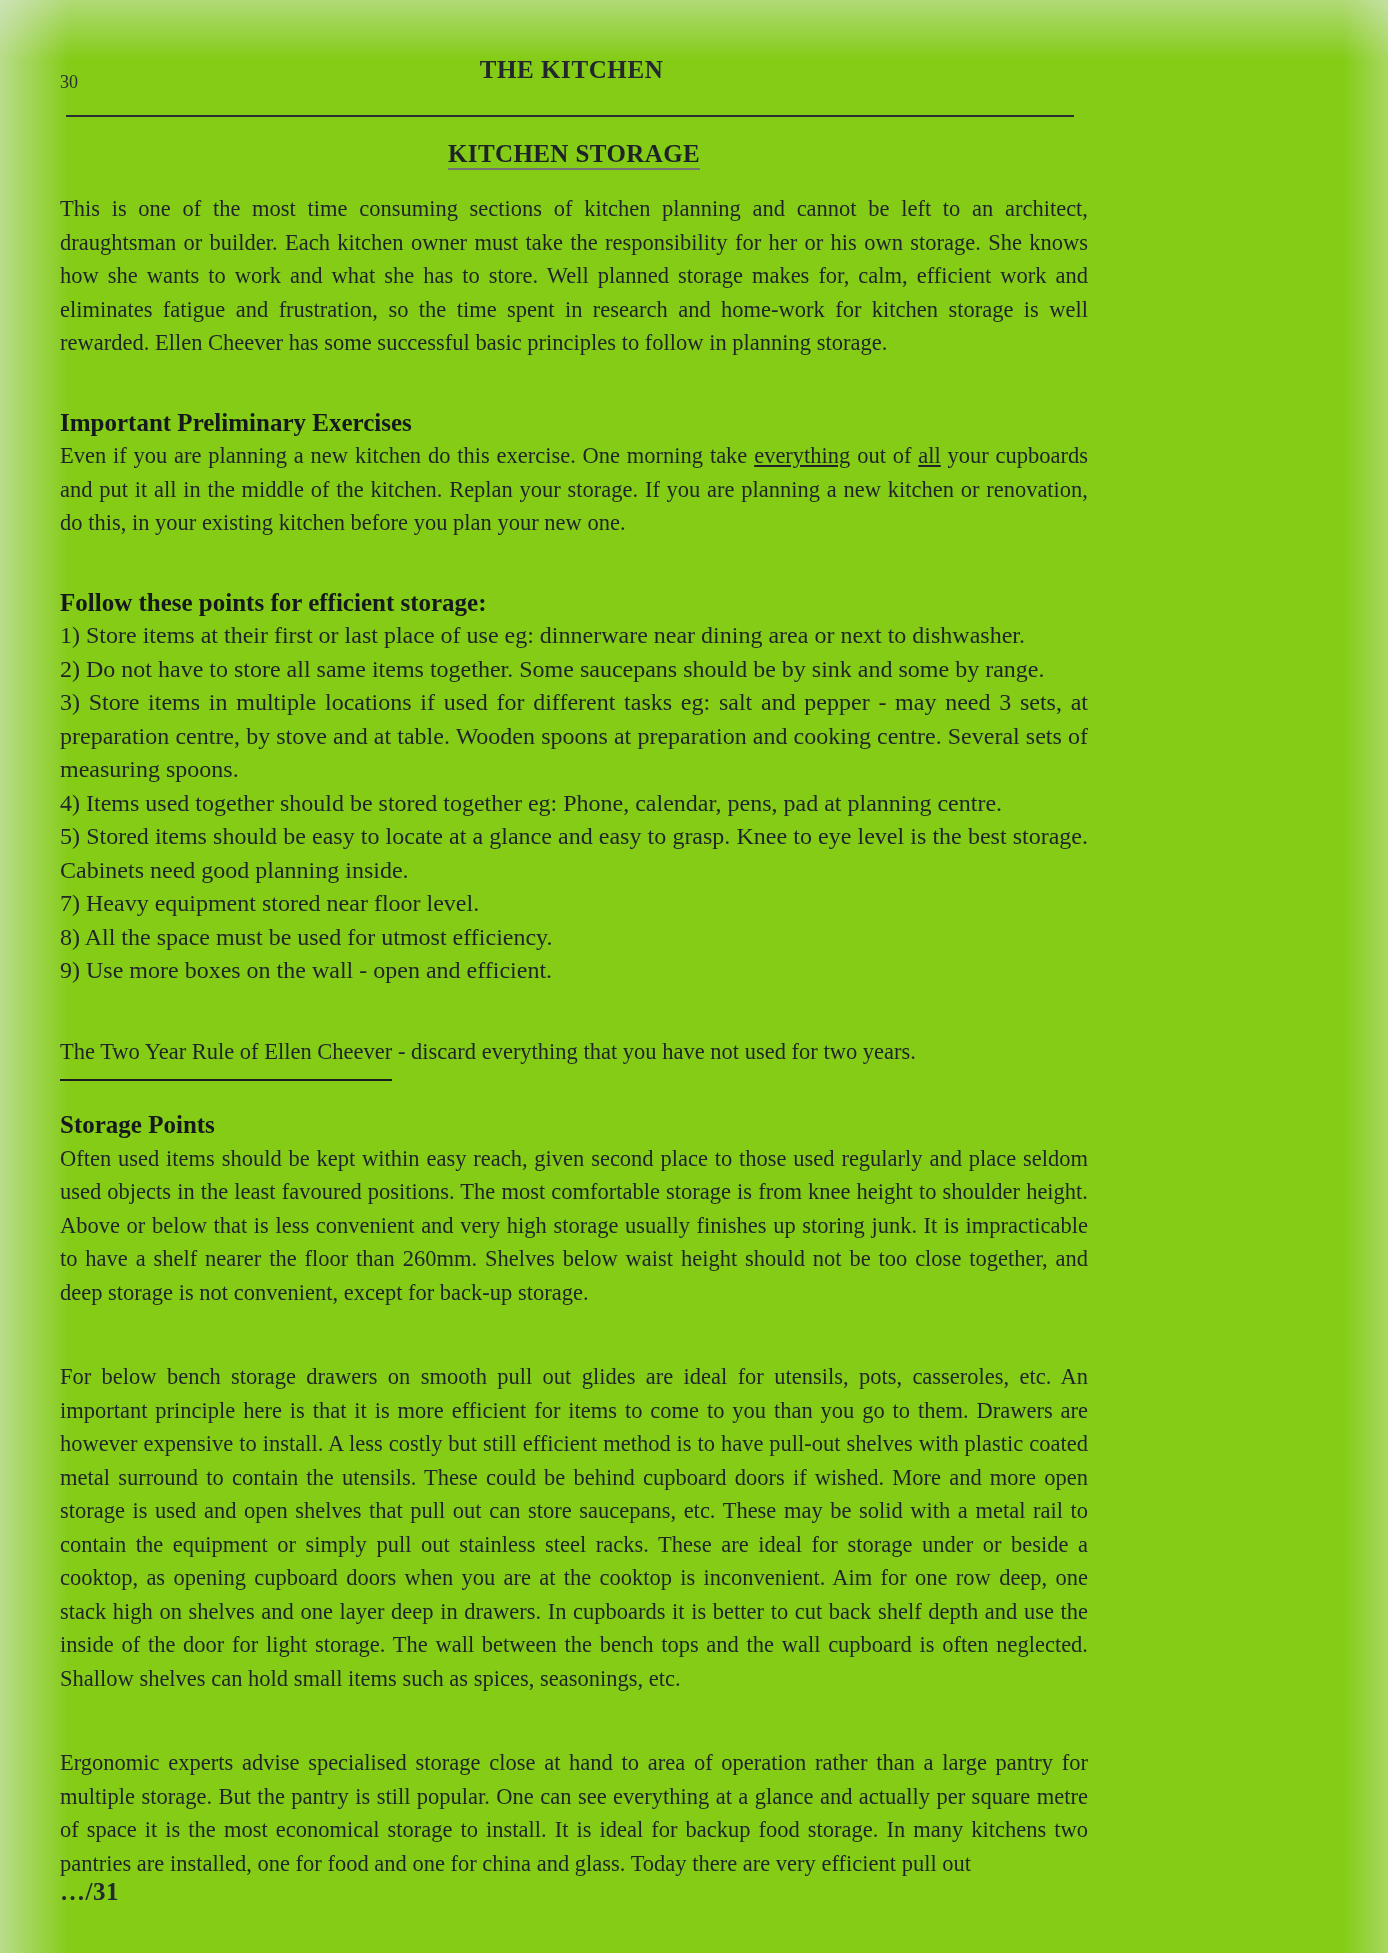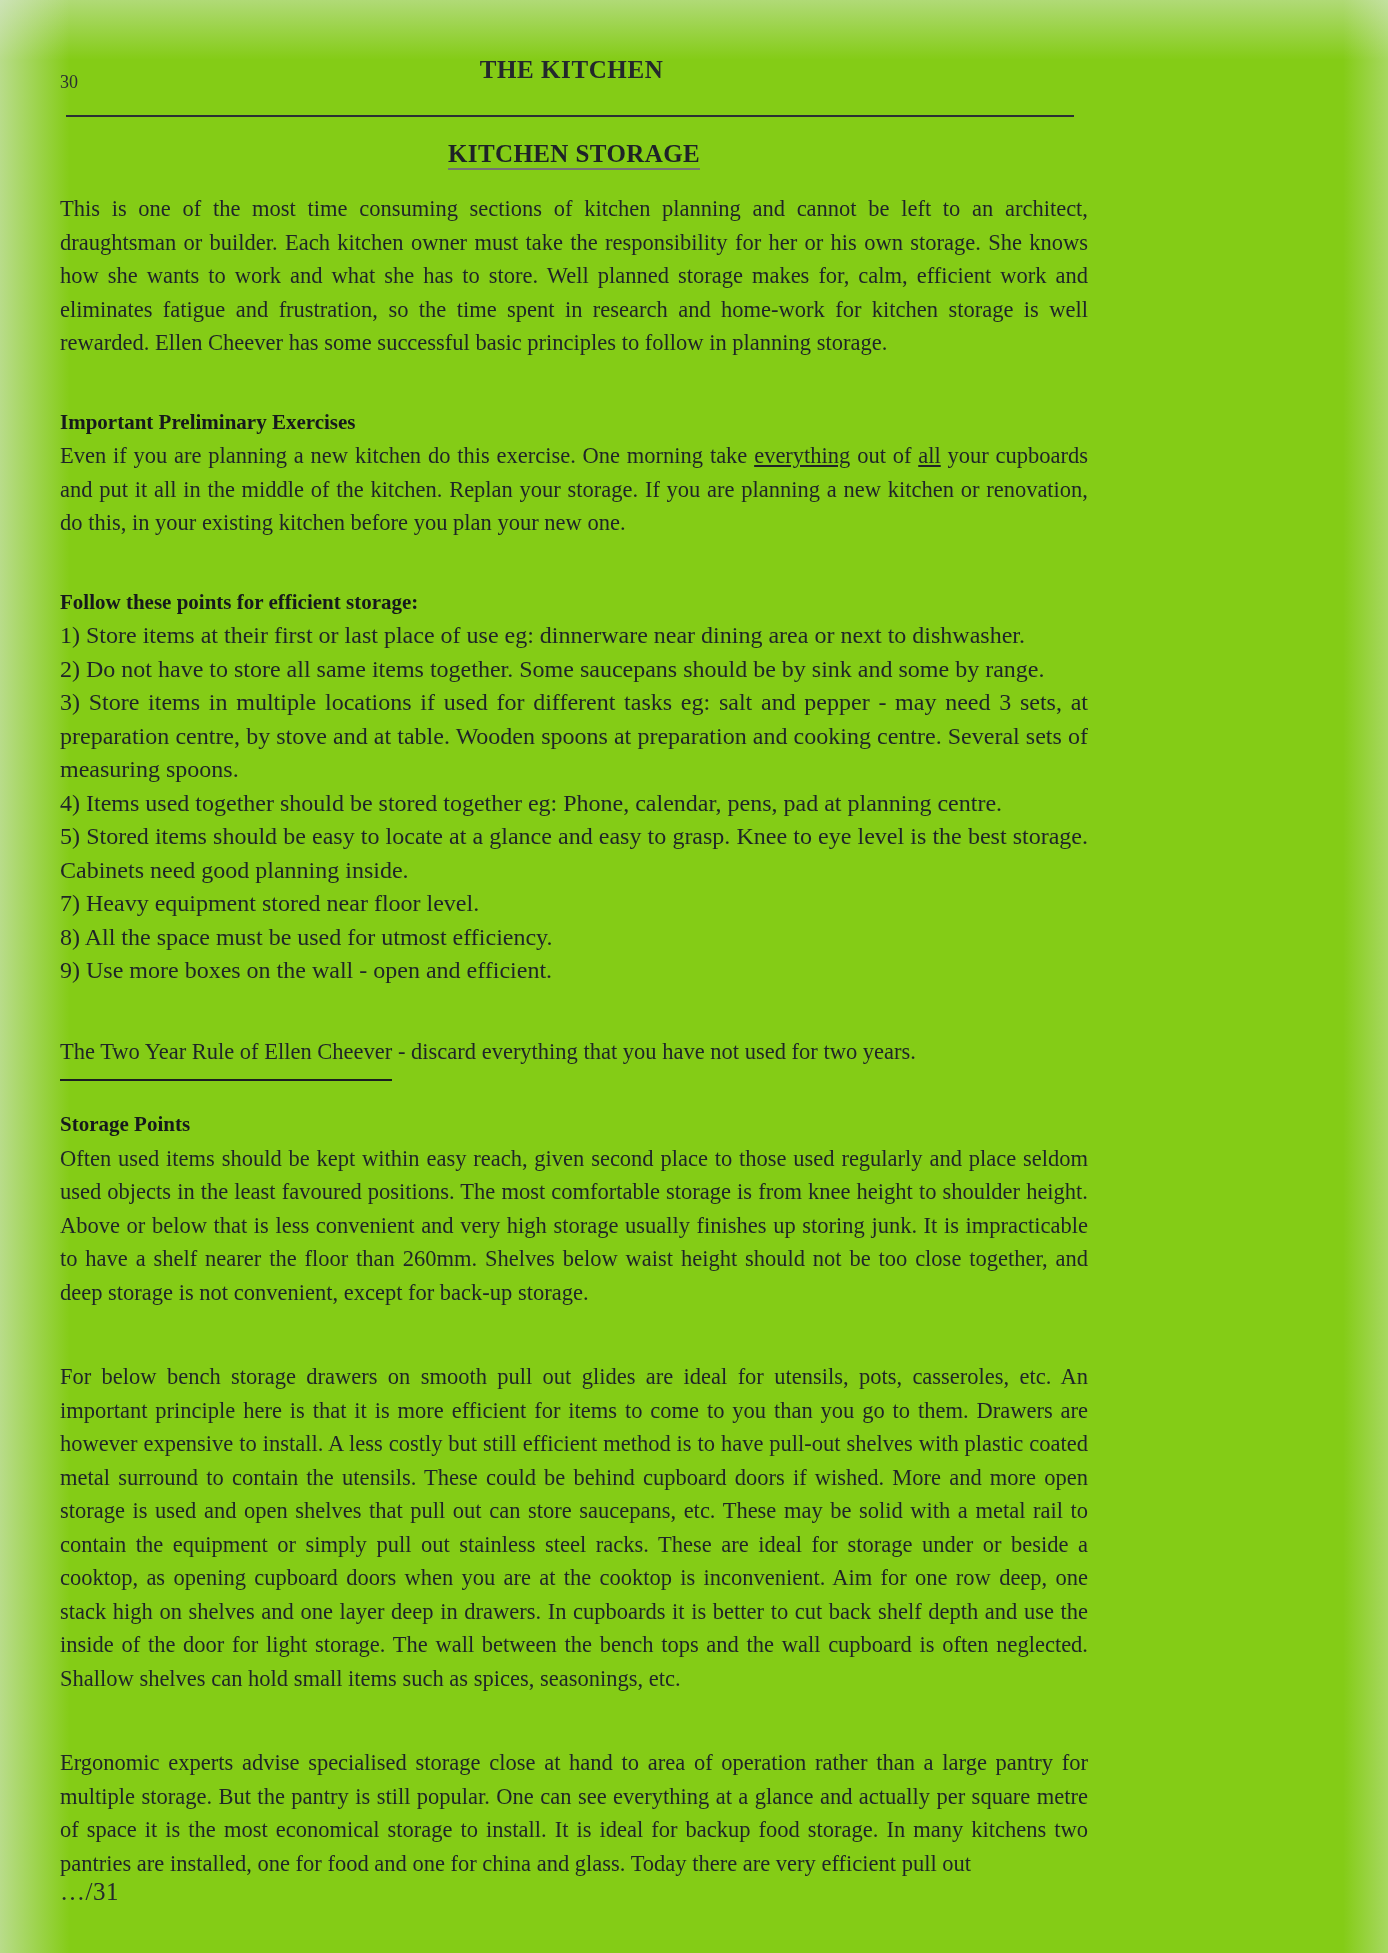--- a/index.html
+++ b/index.html
@@ -84,21 +84,21 @@
     text-align: justify;
     text-justify: inter-word;
     font-size: 22.5px;
     line-height: 33.5px;
     color: #1f2428;
   }
   p.body.gap     { margin-top: 51px; }
 
   h2.sub {
     margin: 46px 0 0 0;
-    font-size: 21px;
+    font-size: 25px;
     line-height: 33.5px;
     font-weight: 700;
     color: #16191c;
   }
   h2.sub.tight { margin-top: 40px; }
 
   .rule-line {
     margin: 47px 0 0 0;
     font-size: 22.5px;
     line-height: 33.5px;
@@ -124,21 +124,21 @@
   }
   ol.points li.short { text-align: left; }
 
   u.ul { text-decoration: underline; text-underline-offset: 2px; }
 
   .footer-folio {
     position: absolute;
     left: 60px;
     top: 1878px;
     font-size: 25px;
-    font-weight: 400;
+    font-weight: 700;
     color: #24292d;
     letter-spacing: 0.5px;
   }
 </style>
 </head>
 <body>
 
 <div class="page" style="background: #84cc16; color: rgb(31, 36, 40);">
 
   <div class="scan-tint"></div>

